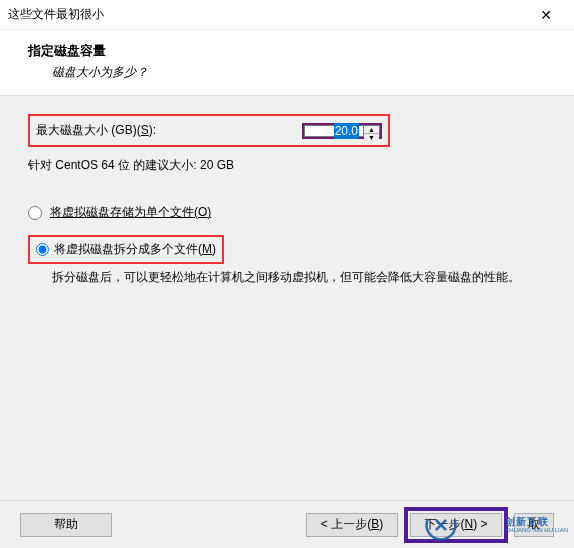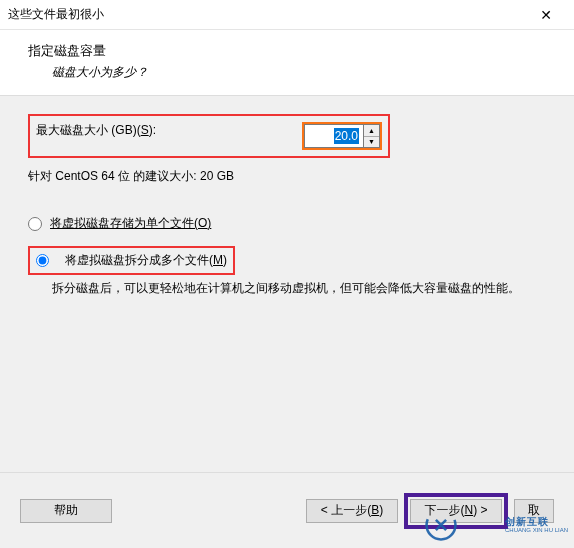--- a/index.html
+++ b/index.html
@@ -26,43 +26,43 @@
       align-items: center;
       justify-content: center;
       font-size: 14px;
       font-family: Arial, sans-serif;
     }
     .header {
       background: #fff;
       padding: 12px 28px 14px 28px;
       border-bottom: 1px solid #ddd;
     }
-    .header-title { font-size: 13px; font-weight: normal; }
+    .header-title { font-size: 13px; font-weight: bold; }
     .header-sub { font-size: 12px; margin-top: 4px; padding-left: 24px; color: #000; font-style: italic; }
     .content {
       padding: 18px 28px 10px 28px;
       background: #f0f0f0;
       height: 428px;
       position: relative;
     }
     .desc { line-height: 1.6; color: #000; margin-bottom: 18px; }
     .size-row-box {
       border: 2px solid #e33;
       padding: 6px 6px;
       display: flex;
-      align-items: flex-start;
+      align-items: flex-end;
       width: 362px;
       margin-bottom: 10px;
     }
     .spinner-box {
-      border: 2px solid #f97316;
+      border: 2px solid #701a75;
       margin-left: auto;
       display: flex;
       align-items: stretch;
-      height: 28px;
+      height: 16px;
     }
     .spinner-input {
       width: 60px;
       border: 1px solid #7a7a7a;
       text-align: right;
       padding: 0 4px;
       font-size: 12px;
       font-family: inherit;
       background: #fff;
       color: #fff;
@@ -117,31 +117,31 @@
     }
     .radio-row input[type=radio] {
       width: 14px;
       height: 14px;
     }
     .radio-highlight {
       border: 2px solid #e33;
       padding: 4px 6px;
       display: inline-flex;
       align-items: center;
-      gap: 16px;
+      gap: 5px;
     }
     .radio-desc {
       margin: 4px 0 4px 24px;
       line-height: 1.6;
       color: #000000;
     }
     .footer {
       position: absolute;
       left: 0; right: 0; bottom: 0;
-      height: 76px;
+      height: 48px;
       background: #f0f0f0;
       border-top: 1px solid #ddd;
       display: flex;
       align-items: center;
       padding: 0 20px;
       gap: 6px;
     }
     .footer .spacer { flex: 1; }
     .btn {
       height: 24px;

